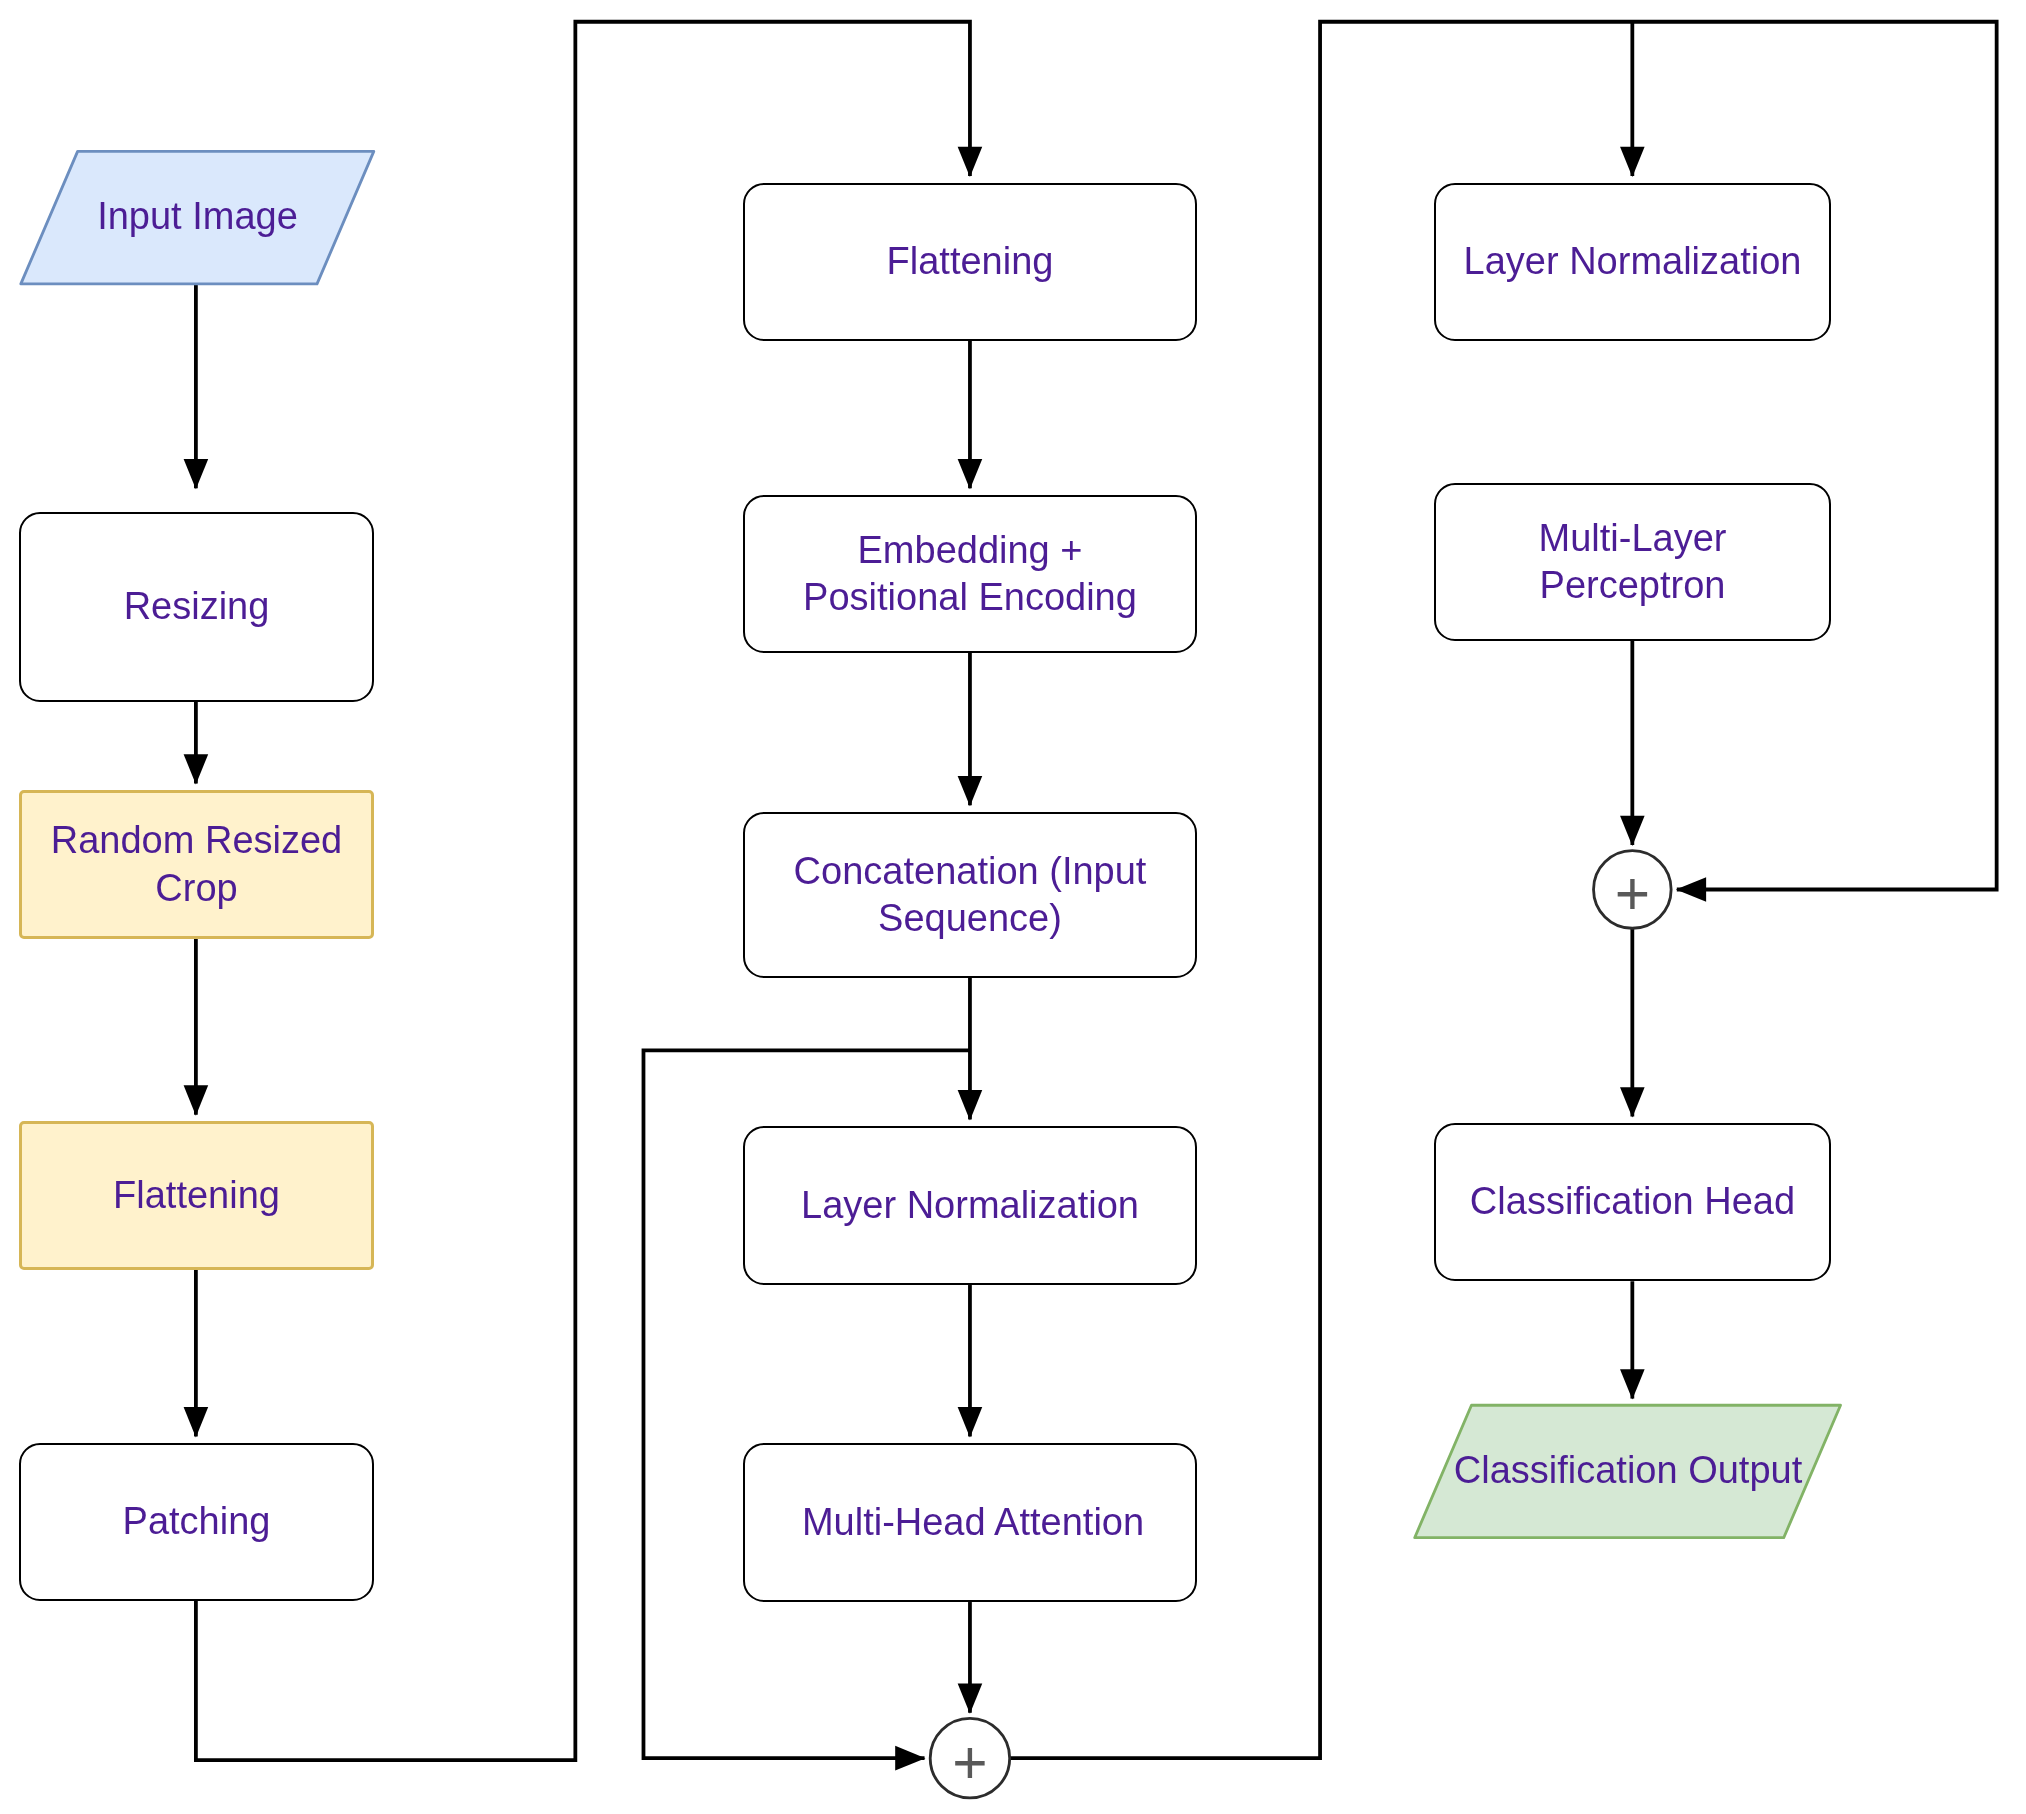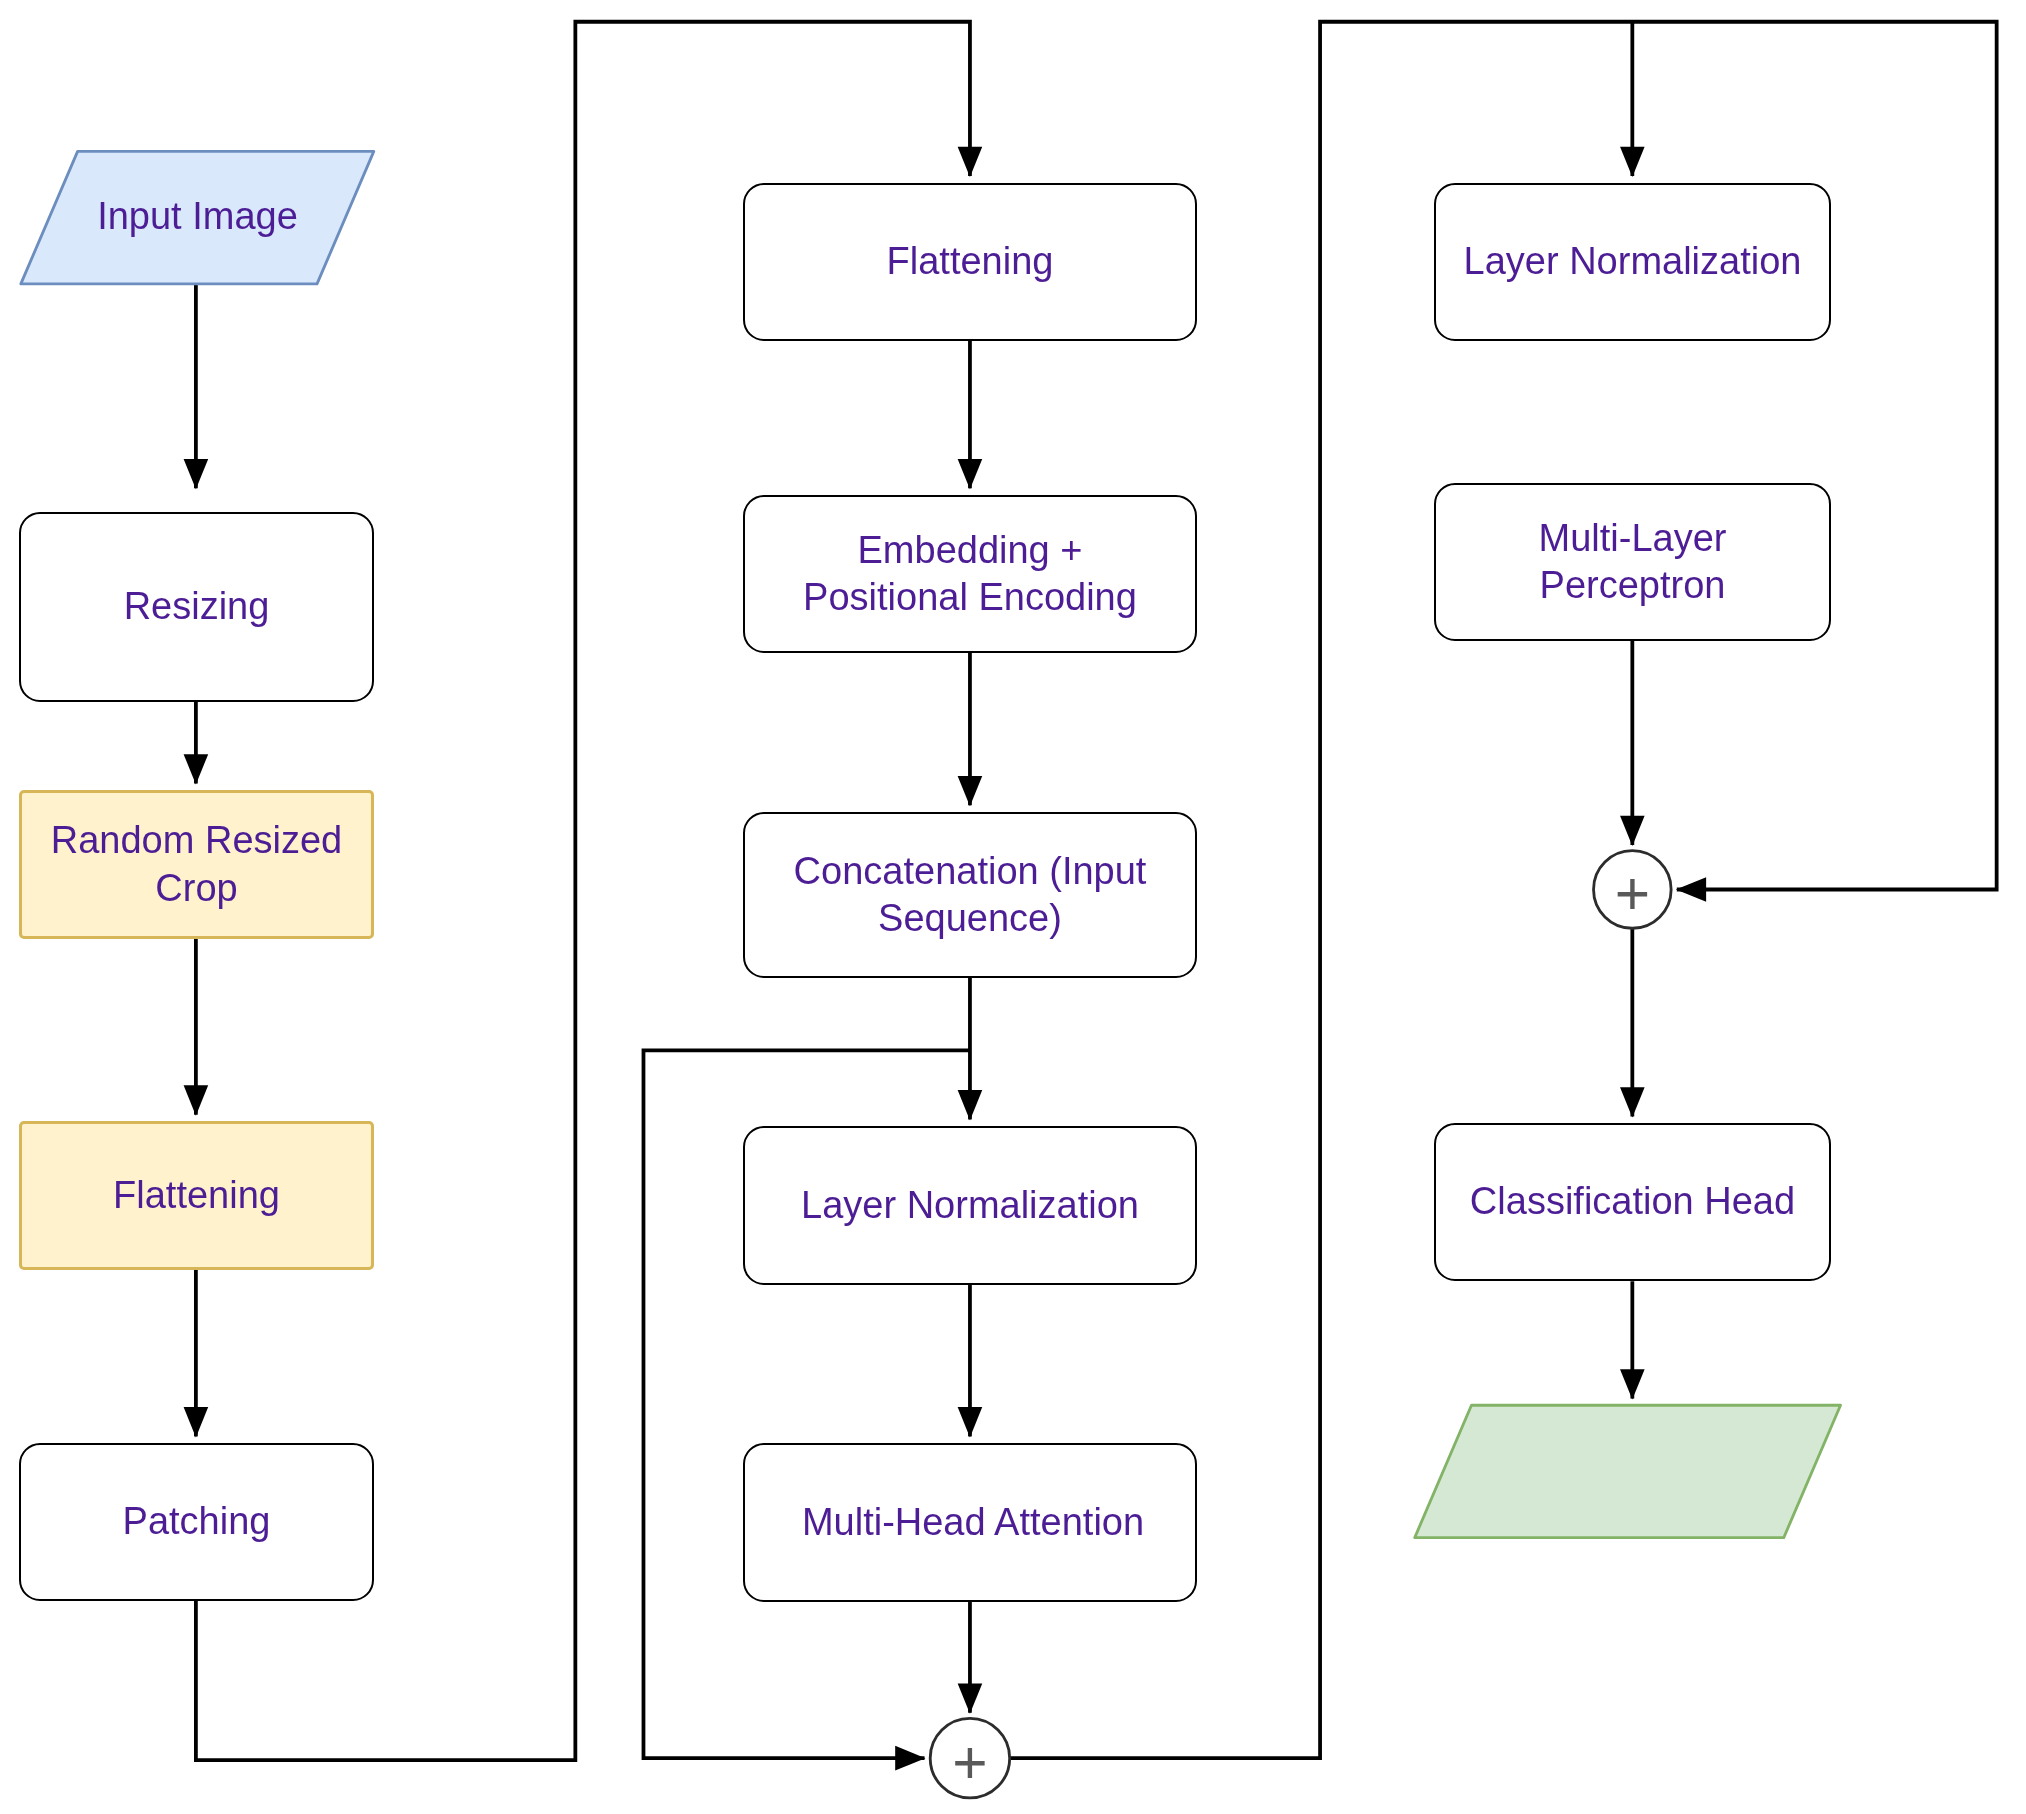--- a/index.html
+++ b/index.html
@@ -118,15 +118,18 @@
   <div class="node process" id="n-ln-right">
     <span>Layer Normalization</span>
   </div>
   <div class="node process" id="n-mlp">
     <span>Multi-Layer
 Perceptron</span>
   </div>
   <div class="node process" id="n-chead">
     <span>Classification Head</span>
   </div>
+  <div class="node para-label" id="n-coutput-label">
+    <span>Classification Output</span>
+  </div>
 
 </div>
 
 
 </body></html>

